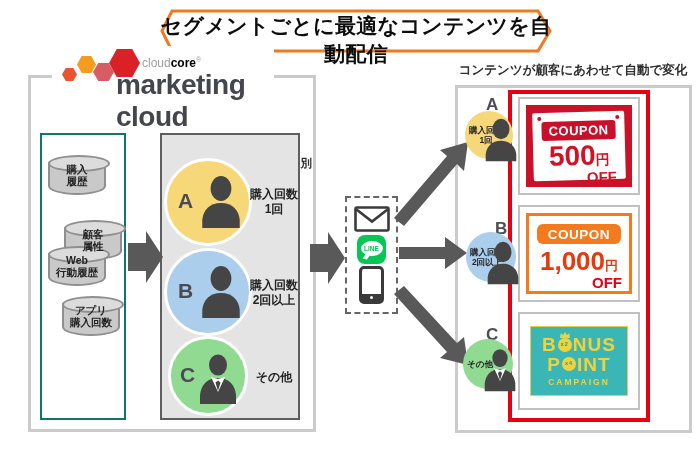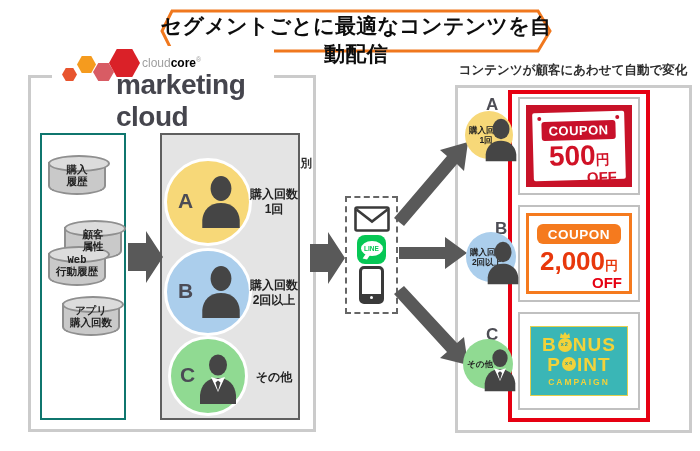--- a/index.html
+++ b/index.html
@@ -38,21 +38,21 @@
   #right-title{left:440px;top:62px;width:266px;text-align:center;font-size:12.5px;}
 
   
   #dmp-box{left:40px;top:133px;width:86px;height:287px;border:2px solid #0f766e;background:#fff;}
   .cyl{position:absolute;width:58px;height:33px;background:#c9c9c9;border:2px solid #8f8f8f;border-top:none;
        border-radius:0 0 29px 29px / 0 0 9px 9px;}
   .cyl::before{content:"";position:absolute;left:-2px;top:-7px;width:58px;height:13px;background:#dcdcdc;
        border:2px solid #8f8f8f;border-radius:50%;}
   .cyl .lbl{position:relative;z-index:1;display:block;text-align:center;font-size:10.5px;font-weight:bold;
        color:#222;line-height:1.12;padding-top:2px;white-space:pre-line;}
-  .cyl1{left:6px;top:27px;}  .cyl2{left:22px;top:72px;margin-top:20px;}  .cyl3{left:6px;top:118px;font-family:Liberation Mono, monospace;}
+  .cyl1{left:6px;top:27px;}  .cyl2{left:22px;top:72px;margin-top:20px;}  .cyl3{left:6px;top:118px;}
   .cyl4{left:20px;top:168px;} .cyl5{left:4px;top:220px;}
 
   
   #seg-box{left:160px;top:133px;width:140px;height:287px;border:2px solid #5f5f5f;background:#e4e4e4;}
   .seg-circle{position:absolute;border-radius:50%;border:3px solid #fff;}
   .seg-a{left:2px;top:23px;width:88px;height:88px;background:#f7d878;}
   .seg-b{left:2px;top:113px;width:88px;height:88px;background:#abceec;}
   .seg-c{left:6px;top:201px;width:80px;height:80px;background:#90da92;}
   .seg-letter{position:absolute;left:11px;top:28px;font-size:21px;font-weight:bold;color:#4b4b55;}
   .seg-c .seg-letter{left:9px;top:24px;}
@@ -219,21 +219,21 @@
         <div class="coupon-badge-red">COUPON</div>
         <div class="amount-row"><span class="amount-big">500</span><span class="amount-unit">円</span></div>
         <div class="off-row">OFF</div>
       </div>
     </div>
   </div>
 
   <div class="card card-b">
     <div class="orange-square">
       <div class="coupon-badge-orange">COUPON</div>
-      <div class="amount-row-b"><span class="amount-big-b">2,000</span><span class="amount-unit-b">円</span></div>
+      <div class="amount-row-b"><span class="amount-big-b">1,000</span><span class="amount-unit-b">円</span></div>
       <div class="off-row-b">OFF</div>
     </div>
   </div>
 
   <div class="card card-c">
     <div class="teal-panel">
       <div class="bp-line">
         <span>B</span>
           <span class="o-badge">
             <svg class="crown" width="10" height="6" viewBox="0 0 10 6">

